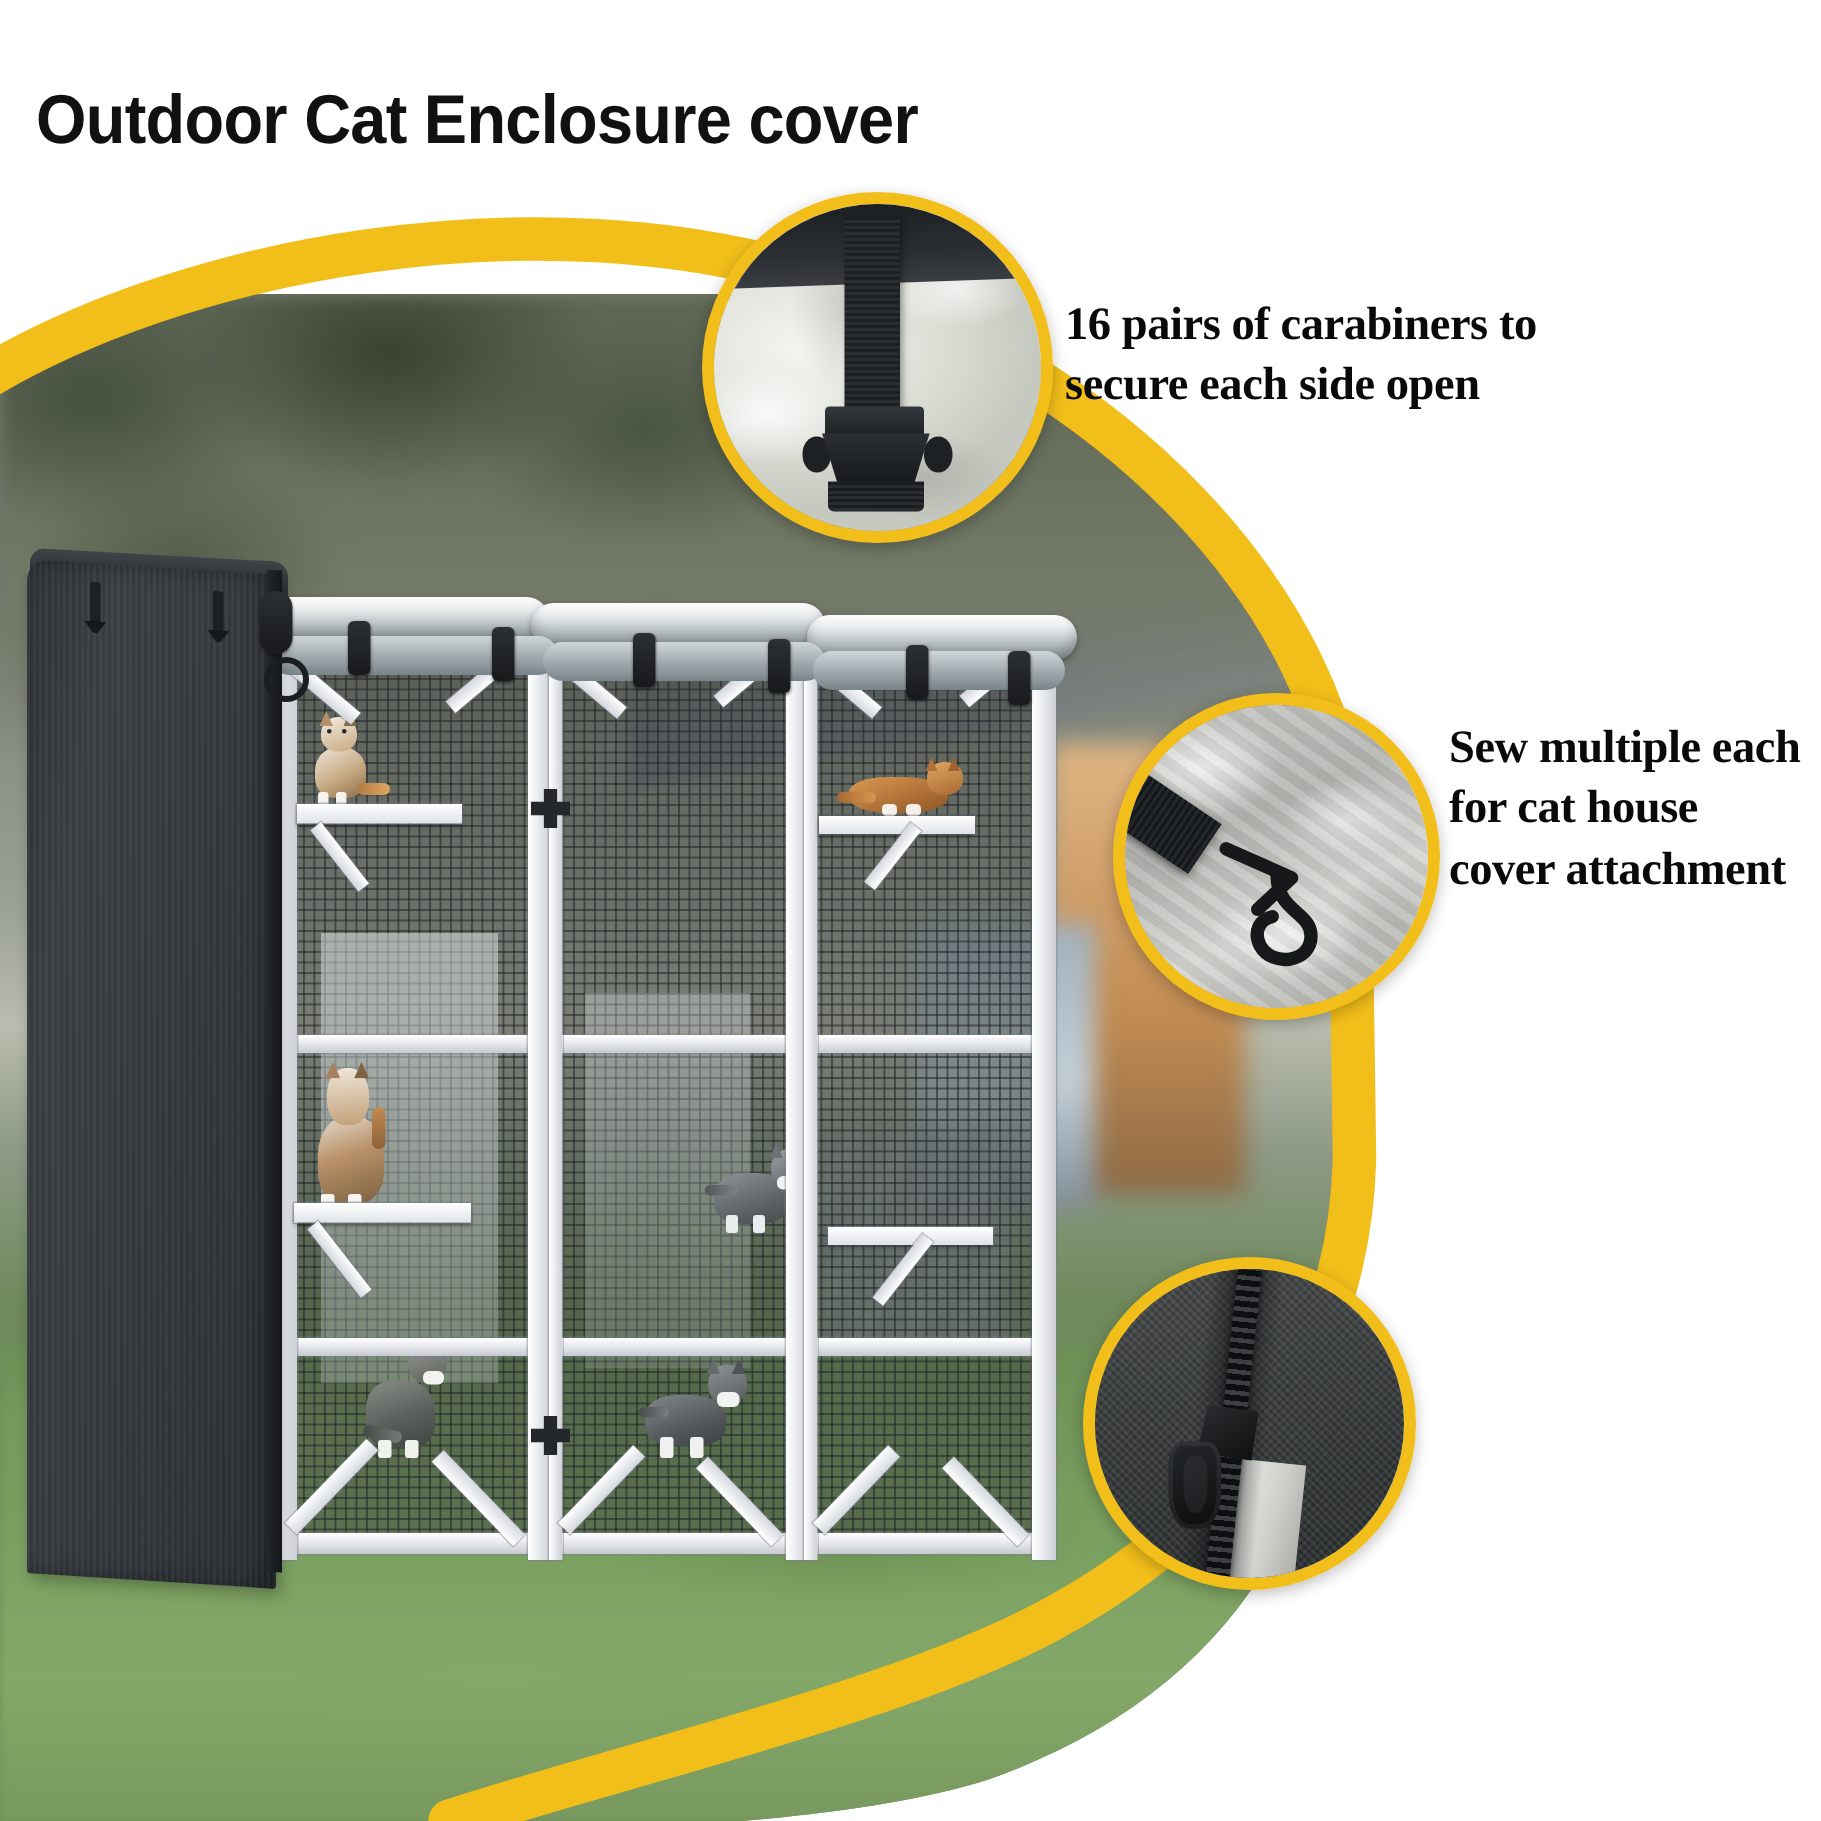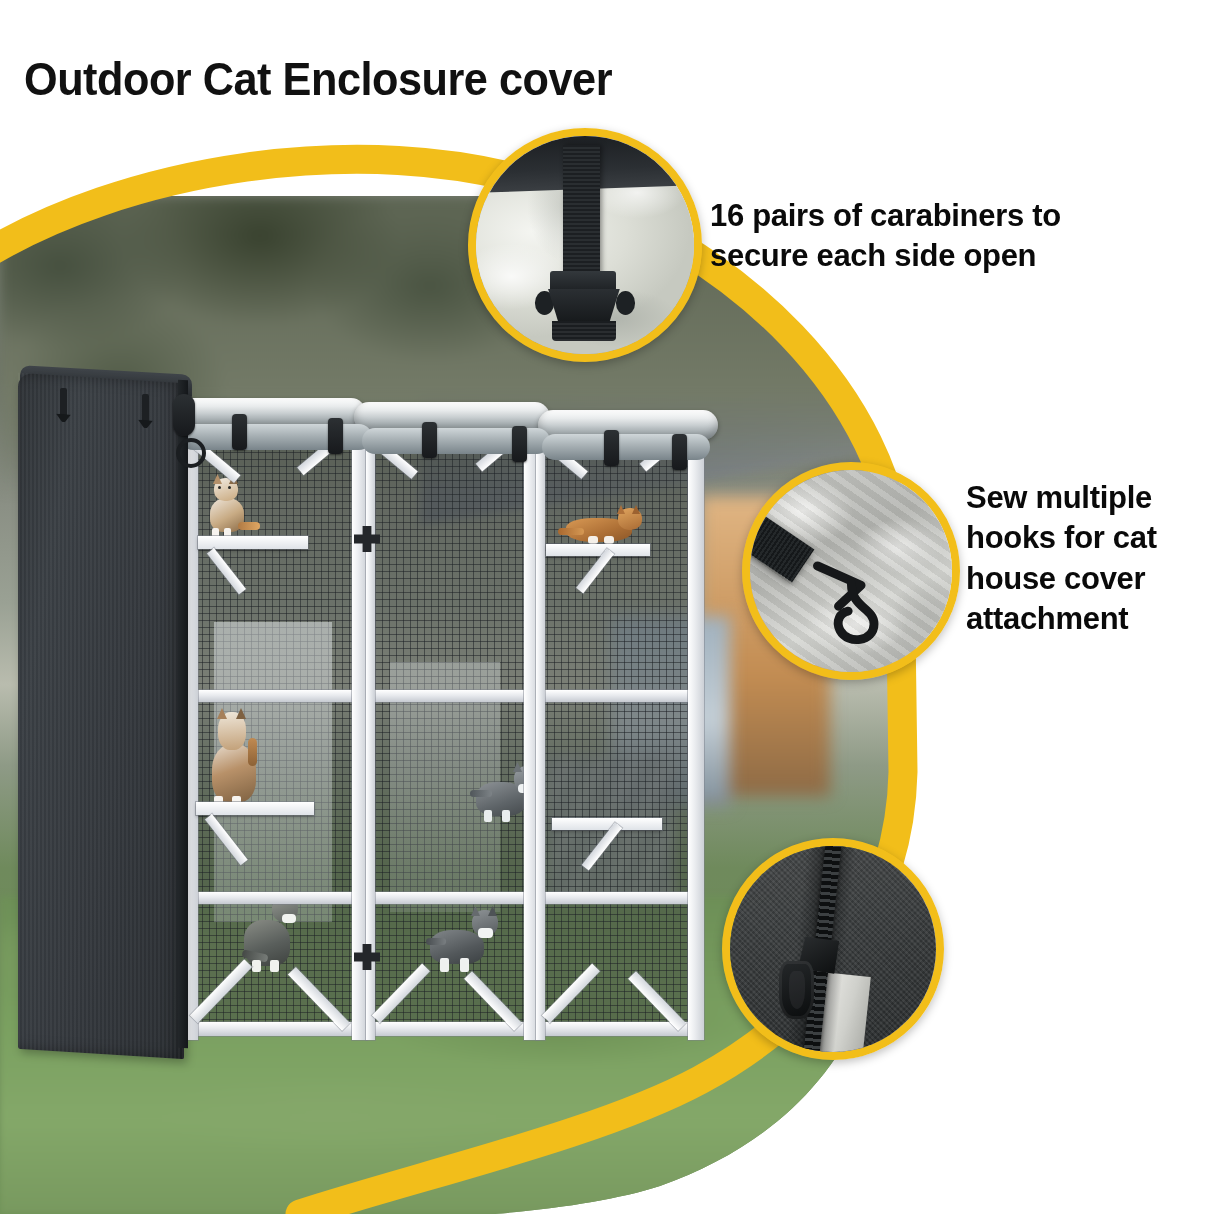--- a/index.html
+++ b/index.html
@@ -198,21 +198,21 @@
     clip-path:polygon(18% 0,100% 12%,88% 100%,0 86%);}
   .b3pull{position:absolute;left:24%;top:56%;width:17%;height:28%;
     background:linear-gradient(160deg,#25282a,#0a0c0d);
     border-radius:26% 26% 40% 40%;
     box-shadow:inset 0 0 0 3px rgba(255,255,255,.06);}
   .b3pull::after{content:"";position:absolute;left:26%;top:16%;width:48%;height:66%;
     background:#46494a;border-radius:30% 30% 46% 46%;opacity:.25;}
 
   
   .callout{position:absolute;color:#0a0a0a;font-weight:bold;
-    font-size:31px;line-height:1.30;letter-spacing:-0.3px;}
+    font-size:31px;line-height:1.30;letter-spacing:-0.3px;font-family:Liberation Serif, serif;}
 </style>
 </head>
 <body>
 
 <div id="stage">
 
   <div id="title">Outdoor Cat Enclosure cover</div>
 
   <div id="photo-wrap">
     <div id="photo">
@@ -401,16 +401,16 @@
       <div class="b3liner"></div>
       <div class="b3tape"></div>
       <div class="b3teeth"></div>
       <div class="b3slider"></div>
       <div class="b3pull"></div>
     </div>
   </div>
 
   <div class="callout" style="left:710px;top:196px;width:400px;">16 pairs of carabiners to secure each side open</div>
 
-  <div class="callout" style="left:966px;top:478px;width:238px;">Sew multiple hooks for cat house cover attachment</div>
+  <div class="callout" style="left:966px;top:478px;width:238px;">Sew multiple each for cat house cover attachment</div>
 
 
 </div>
 
 </body></html>

